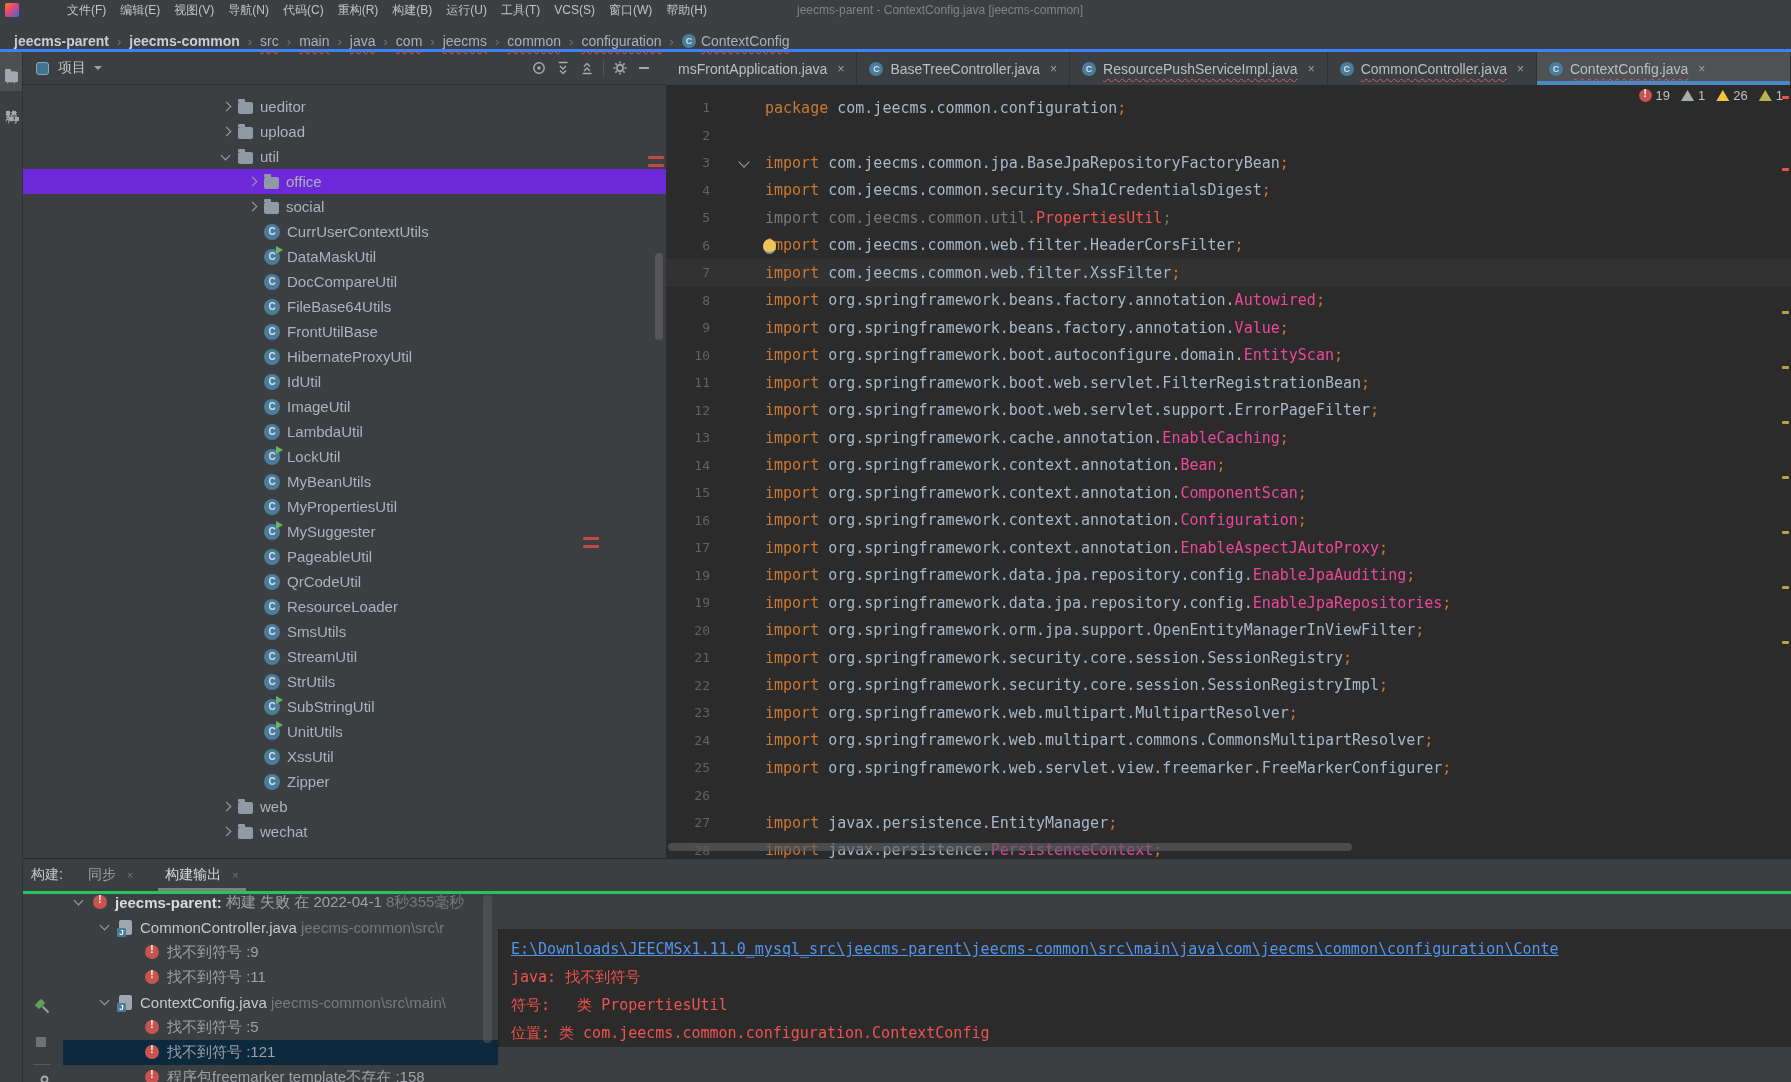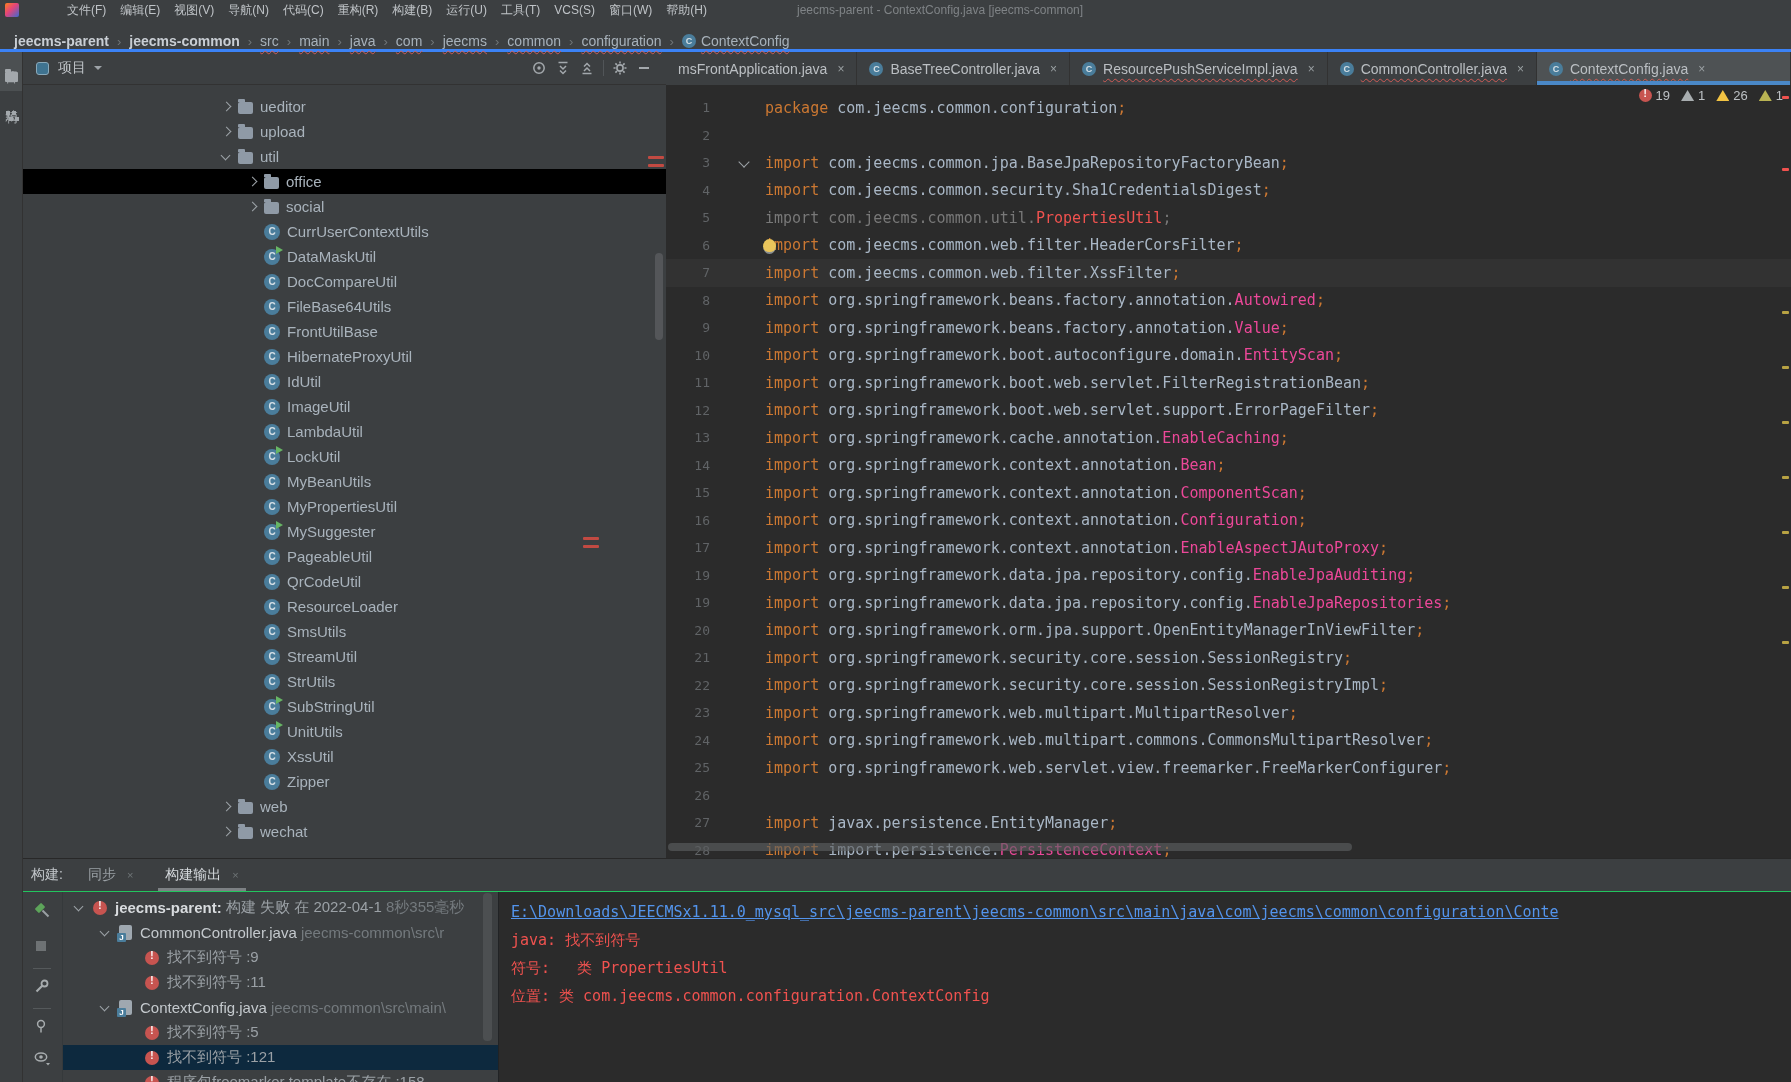--- a/index.html
+++ b/index.html
@@ -37,21 +37,21 @@
          font-size:14px;color:#bfc3c7;padding:0 8px;box-sizing:border-box;}
   .pw-icon{width:13px;height:13px;border-radius:3px;background:#3f7390;border:1px solid #8aa9ba;box-sizing:border-box;margin-left:6px;}
   .ptitle{margin-left:9px;}
   .dd{width:0;height:0;border-left:4px solid transparent;border-right:4px solid transparent;border-top:4px solid #9da3a8;margin-left:8px;}
   .phead-icons{margin-left:auto;display:flex;align-items:center;gap:8px;padding-right:6px;}
   .hsep{width:1px;height:16px;background:#515558;}
   .ptree{position:absolute;top:33px;left:0;right:0;bottom:0;padding-top:9px;}
   .trow{height:25px;display:flex;align-items:center;}
   .trow.lv0{padding-left:196px;}
   .trow.lv1{padding-left:222px;}
-  .trow.sel{background:#000000;}
+  .trow.sel{background:#6d28d9;}
   .tlabel{margin-left:7px;font-size:15px;color:#a9b3bc;white-space:nowrap;}
   .chev{width:16px;height:16px;position:relative;flex:none;margin-right:4px;}
   .chev.r::before{content:"";position:absolute;left:5px;top:4px;width:6px;height:6px;
                   border-right:1.6px solid #9da3a8;border-bottom:1.6px solid #9da3a8;transform:rotate(-45deg);}
   .chev.d::before{content:"";position:absolute;left:4px;top:3px;width:6px;height:6px;
                   border-right:1.6px solid #9da3a8;border-bottom:1.6px solid #9da3a8;transform:rotate(45deg);}
   .ico-folder{width:15px;height:12px;background:#8f9aa6;border-radius:2px;position:relative;flex:none;margin-top:2px;}
   .ico-folder::before{content:"";position:absolute;top:-3px;left:0;width:7px;height:3px;background:#8f9aa6;border-radius:1px 1px 0 0;}
   .ico-class{width:16px;height:16px;border-radius:50%;background:#4a7d9b;position:relative;flex:none;
              display:flex;align-items:center;justify-content:center;}
@@ -96,21 +96,21 @@
   
   .build{position:absolute;left:22px;top:858px;right:0;height:224px;background:#3c3f41;
          border-top:1px solid #282828;box-sizing:border-box;}
   .btabs{height:32px;display:flex;align-items:center;font-size:14px;color:#c3c7cb;}
   .blabel{margin:0 16px 0 9px;}
   .btab{position:relative;height:32px;display:flex;align-items:center;gap:8px;padding:0 9px;
         color:#9aa0a5;margin-right:14px;}
   .btab.active{color:#d6dade;}
   .btab.active::after{content:"";position:absolute;left:2px;right:2px;bottom:0;height:3px;background:#7d8184;}
   .btab .tab-close{font-size:11px;color:#6f7577;}
-  .bbody{position:absolute;left:0;top:32px;right:0;bottom:0;border-top:1px solid #22c55e;display:flex;}
+  .bbody{position:absolute;left:0;top:32px;right:0;bottom:0;border-top:3px solid #22c55e;display:flex;align-items:center;}
   .btools{width:40px;position:relative;flex:none;border-right:1px solid #35393b;}
   .btool{position:absolute;left:11px;}
   .tsep{position:absolute;left:11px;width:18px;height:1px;background:#55595b;}
   .btreewrap{width:435px;flex:none;position:relative;padding-top:3px;overflow:hidden;}
   .brow{height:25px;display:flex;align-items:center;font-size:15px;white-space:pre;}
   .brow.sel{background:#0d293e;}
   .brow.bl0{padding-left:8px;}
   .brow.bl1{padding-left:34px;}
   .brow.bl2{padding-left:82px;}
   .brow .chev{margin-right:6px;}
@@ -432,21 +432,21 @@
         <div class="cl"><span class="ln">19</span><span class="code"><span class="t-k">import</span><span class="t-p"> org.springframework.data.jpa.repository.config.</span><span class="t-a">EnableJpaAuditing</span><span class="t-k">;</span></span></div>
         <div class="cl"><span class="ln">19</span><span class="code"><span class="t-k">import</span><span class="t-p"> org.springframework.data.jpa.repository.config.</span><span class="t-a">EnableJpaRepositories</span><span class="t-k">;</span></span></div>
         <div class="cl"><span class="ln">20</span><span class="code"><span class="t-k">import</span><span class="t-p"> org.springframework.orm.jpa.support.OpenEntityManagerInViewFilter</span><span class="t-k">;</span></span></div>
         <div class="cl"><span class="ln">21</span><span class="code"><span class="t-k">import</span><span class="t-p"> org.springframework.security.core.session.SessionRegistry</span><span class="t-k">;</span></span></div>
         <div class="cl"><span class="ln">22</span><span class="code"><span class="t-k">import</span><span class="t-p"> org.springframework.security.core.session.SessionRegistryImpl</span><span class="t-k">;</span></span></div>
         <div class="cl"><span class="ln">23</span><span class="code"><span class="t-k">import</span><span class="t-p"> org.springframework.web.multipart.MultipartResolver</span><span class="t-k">;</span></span></div>
         <div class="cl"><span class="ln">24</span><span class="code"><span class="t-k">import</span><span class="t-p"> org.springframework.web.multipart.commons.CommonsMultipartResolver</span><span class="t-k">;</span></span></div>
         <div class="cl"><span class="ln">25</span><span class="code"><span class="t-k">import</span><span class="t-p"> org.springframework.web.servlet.view.freemarker.FreeMarkerConfigurer</span><span class="t-k">;</span></span></div>
         <div class="cl"><span class="ln">26</span><span class="code"></span></div>
         <div class="cl"><span class="ln">27</span><span class="code"><span class="t-k">import</span><span class="t-p"> javax.persistence.EntityManager</span><span class="t-k">;</span></span></div>
-        <div class="cl"><span class="ln">28</span><span class="code"><span class="t-k">import</span><span class="t-p"> import.persistence.</span><span class="t-a">PersistenceContext</span><span class="t-k">;</span></span></div>
+        <div class="cl"><span class="ln">28</span><span class="code"><span class="t-k">import</span><span class="t-p"> javax.persistence.</span><span class="t-a">PersistenceContext</span><span class="t-k">;</span></span></div>
       </div>
     <div class="badges">
         <span class="badge">
           <span class="b-err"></span>
           <span>19</span>
         </span>
         <span class="badge">
           <span class="b-tri warn_gray"></span>
           <span>1</span>
         </span>

